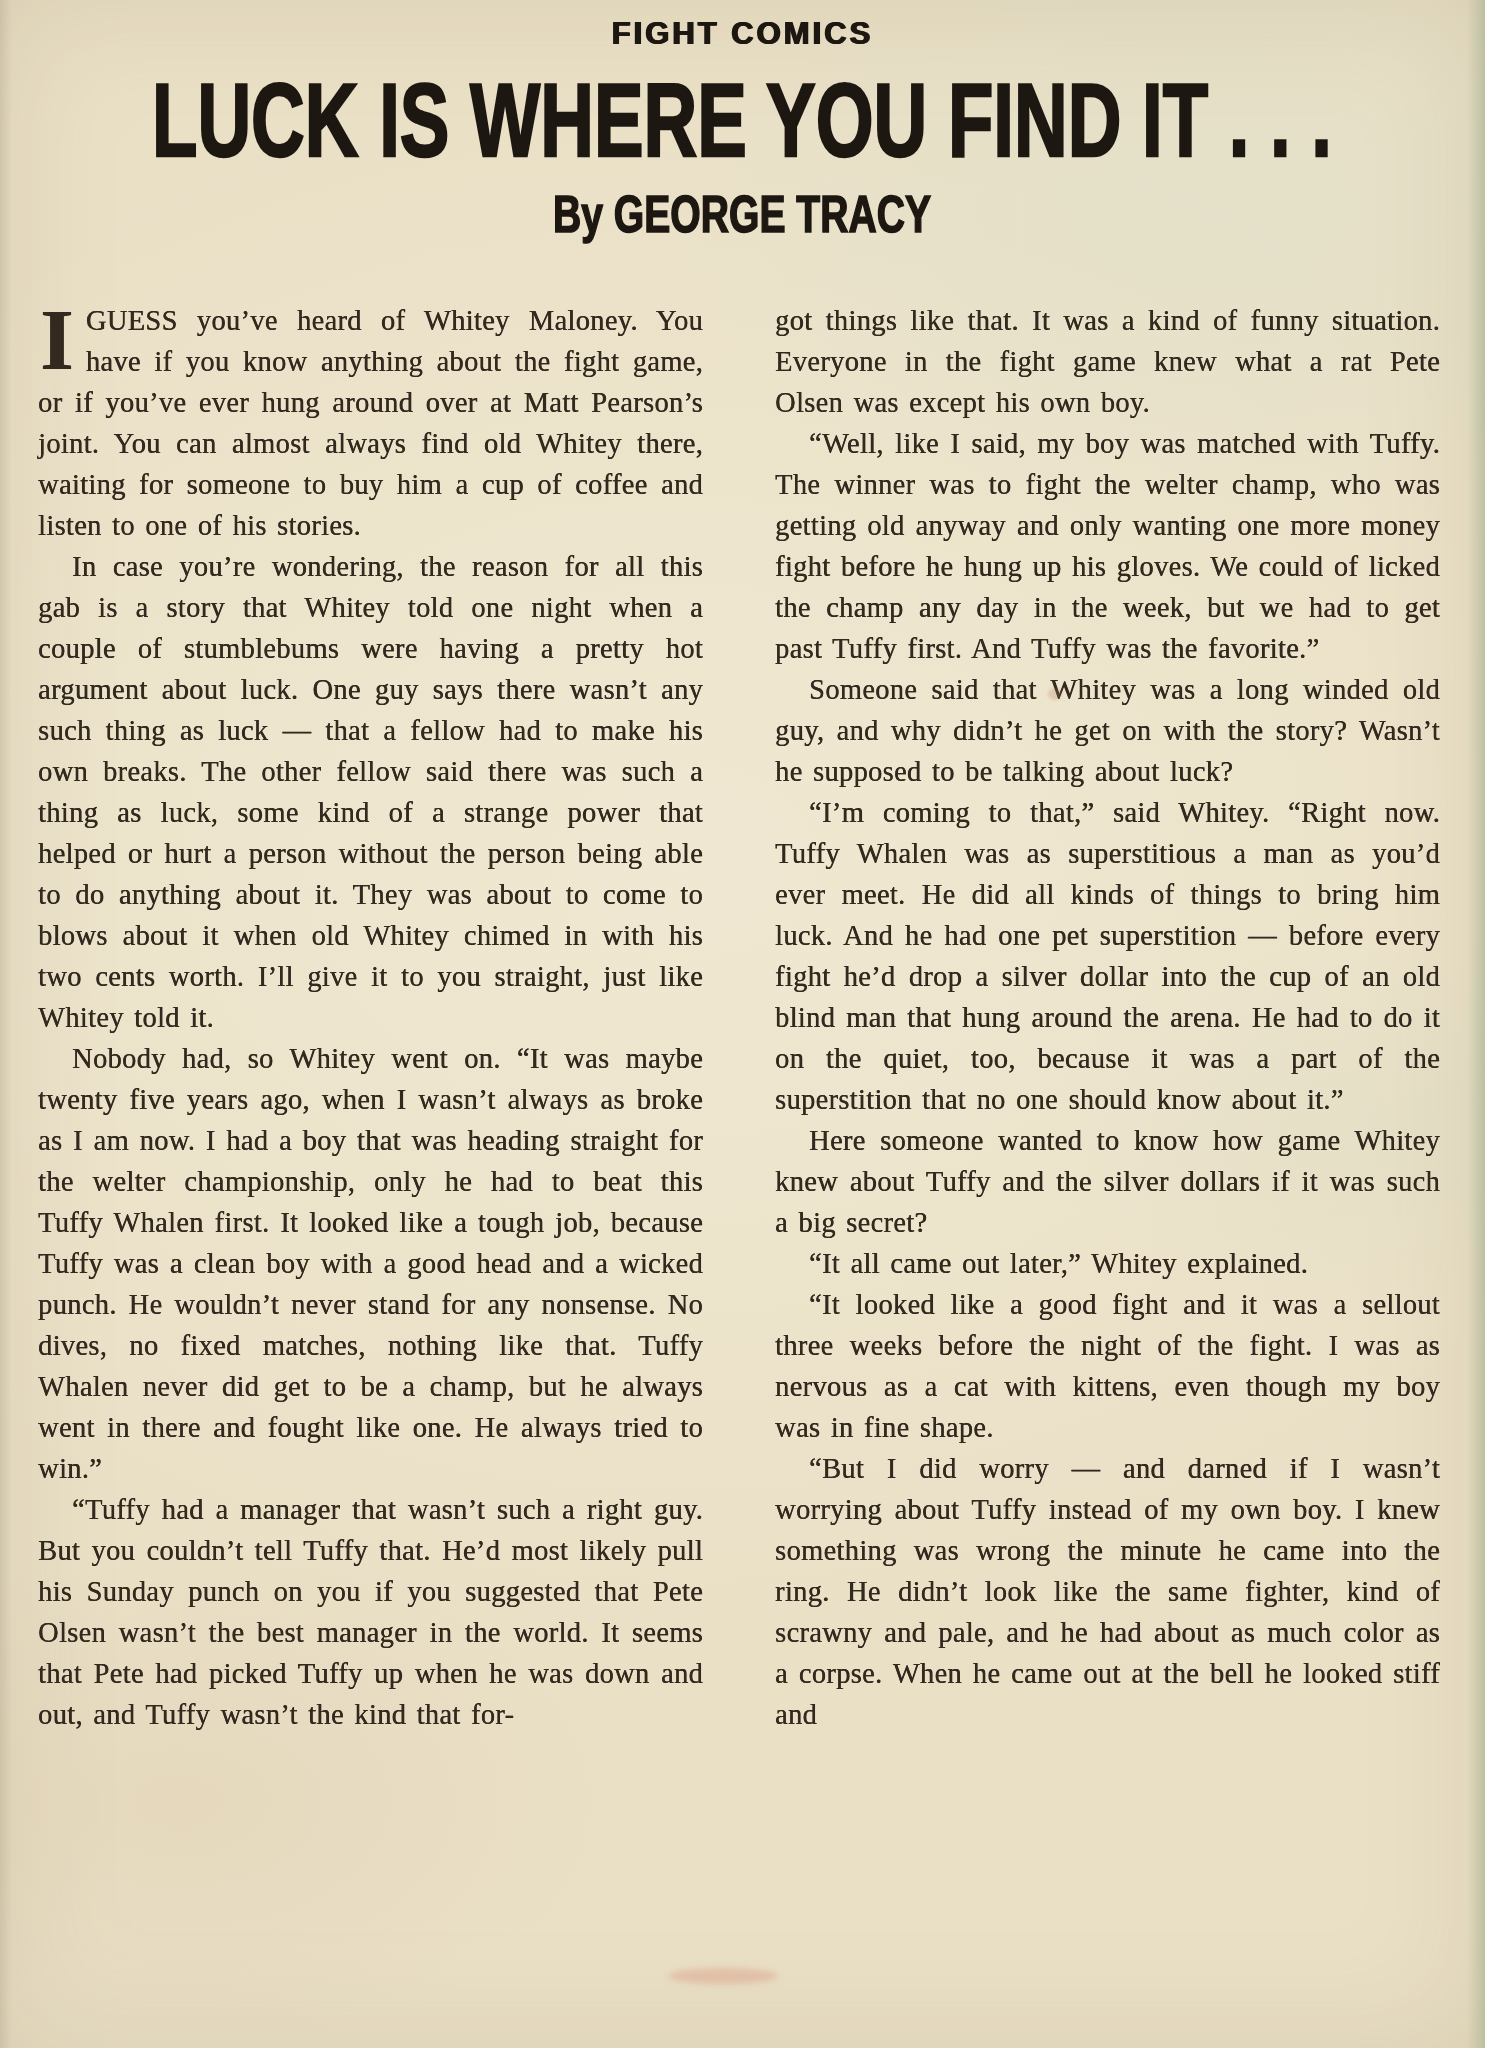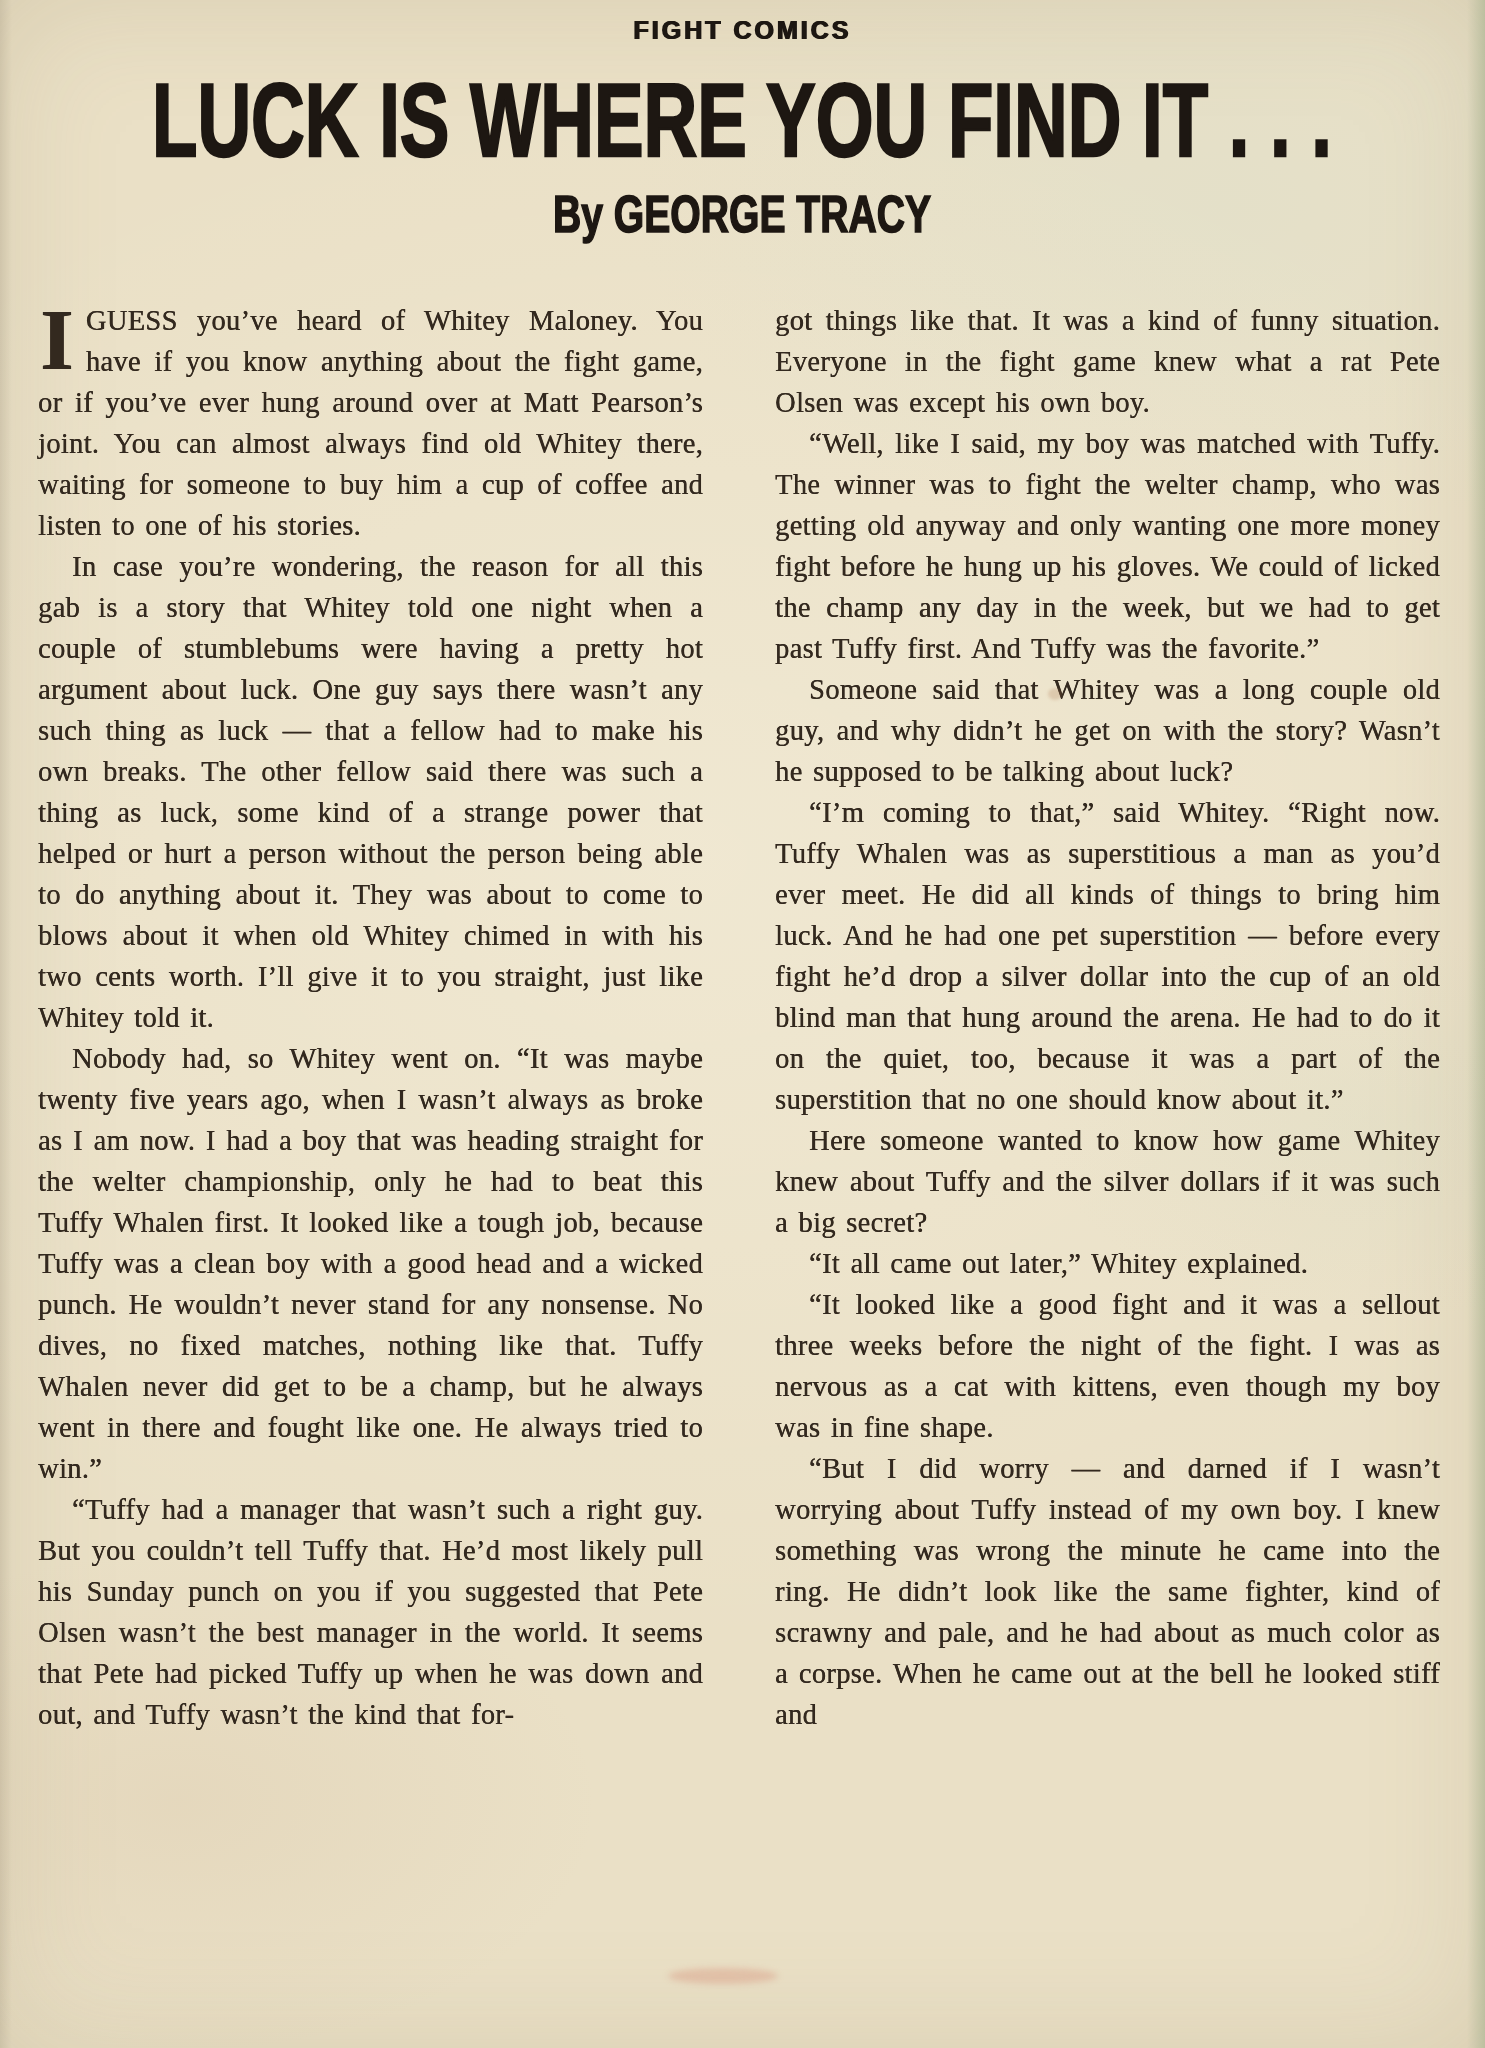--- a/index.html
+++ b/index.html
@@ -46,21 +46,21 @@
     background:rgba(176,120,80,.25);
     border-radius:50%;
     filter:blur(1.5px);
     pointer-events:none;
   }
   header{position:relative;padding-top:16px;}
   .publication{
     text-align:center;
     font-family:"Liberation Sans","DejaVu Sans",sans-serif;
     font-weight:bold;
-    font-size:25px;
+    font-size:31px;
     letter-spacing:3px;
     color:var(--title-ink);
     text-shadow:0.8px 0 currentColor, -0.8px 0 currentColor;
     height:42px;
   }
   .title-svg{display:block;margin:8px auto 0 auto;}
   .title-svg text{
     font-family:"Liberation Sans","DejaVu Sans",sans-serif;
     font-weight:bold;
     font-size:104px;
@@ -124,21 +124,21 @@
   <main class="columns">
     <section class="col">
         <p class="flush"><span class="dropcap">I</span>GUESS you’ve heard of Whitey Maloney. You have if you know anything about the fight game, or if you’ve ever hung around over at Matt Pearson’s joint. You can almost always find old Whitey there, waiting for someone to buy him a cup of coffee and listen to one of his stories.</p>
         <p class="ind">In case you’re wondering, the reason for all this gab is a story that Whitey told one night when a couple of stumblebums were having a pretty hot argument about luck. One guy says there wasn’t any such thing as luck — that a fellow had to make his own breaks. The other fellow said there was such a thing as luck, some kind of a strange power that helped or hurt a person without the person being able to do anything about it. They was about to come to blows about it when old Whitey chimed in with his two cents worth. I’ll give it to you straight, just like Whitey told it.</p>
         <p class="ind">Nobody had, so Whitey went on. “It was maybe twenty five years ago, when I wasn’t always as broke as I am now. I had a boy that was heading straight for the welter championship, only he had to beat this Tuffy Whalen first. It looked like a tough job, because Tuffy was a clean boy with a good head and a wicked punch. He wouldn’t never stand for any nonsense. No dives, no fixed matches, nothing like that. Tuffy Whalen never did get to be a champ, but he always went in there and fought like one. He always tried to win.”</p>
         <p class="ind">“Tuffy had a manager that wasn’t such a right guy. But you couldn’t tell Tuffy that. He’d most likely pull his Sunday punch on you if you suggested that Pete Olsen wasn’t the best manager in the world. It seems that Pete had picked Tuffy up when he was down and out, and Tuffy wasn’t the kind that for-</p>
       </section>
     <section class="col">
         <p class="flush">got things like that. It was a kind of funny situation. Everyone in the fight game knew what a rat Pete Olsen was except his own boy.</p>
         <p class="ind">“Well, like I said, my boy was matched with Tuffy. The winner was to fight the welter champ, who was getting old anyway and only wanting one more money fight before he hung up his gloves. We could of licked the champ any day in the week, but we had to get past Tuffy first. And Tuffy was the favorite.”</p>
-        <p class="ind">Someone said that Whitey was a long couple old guy, and why didn’t he get on with the story? Wasn’t he supposed to be talking about luck?</p>
+        <p class="ind">Someone said that Whitey was a long winded old guy, and why didn’t he get on with the story? Wasn’t he supposed to be talking about luck?</p>
         <p class="ind">“I’m coming to that,” said Whitey. “Right now. Tuffy Whalen was as superstitious a man as you’d ever meet. He did all kinds of things to bring him luck. And he had one pet superstition — before every fight he’d drop a silver dollar into the cup of an old blind man that hung around the arena. He had to do it on the quiet, too, because it was a part of the superstition that no one should know about it.”</p>
         <p class="ind">Here someone wanted to know how game Whitey knew about Tuffy and the silver dollars if it was such a big secret?</p>
         <p class="ind">“It all came out later,” Whitey explained.</p>
         <p class="ind">“It looked like a good fight and it was a sellout three weeks before the night of the fight. I was as nervous as a cat with kittens, even though my boy was in fine shape.</p>
         <p class="ind">“But I did worry — and darned if I wasn’t worrying about Tuffy instead of my own boy. I knew something was wrong the minute he came into the ring. He didn’t look like the same fighter, kind of scrawny and pale, and he had about as much color as a corpse. When he came out at the bell he looked stiff and</p>
       </section>
   </main>
 
   <div class="edge-left"></div>
   <div class="edge-right"></div>

